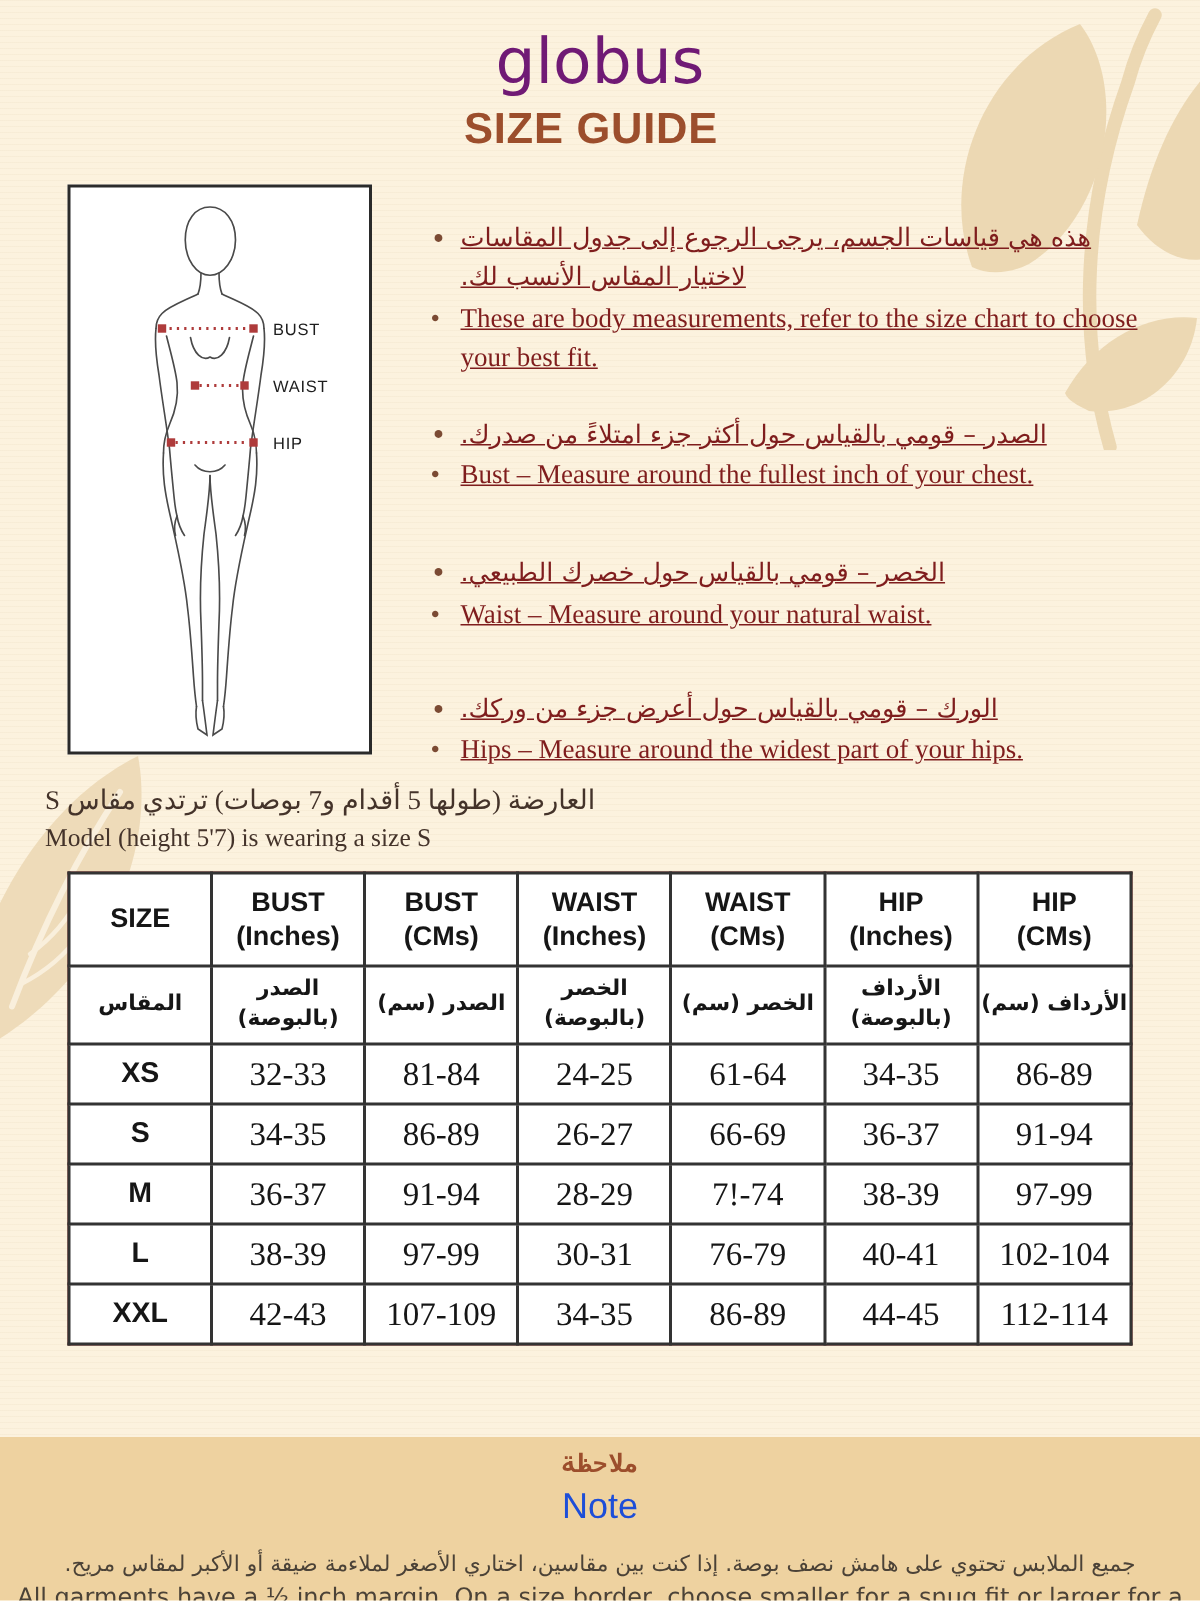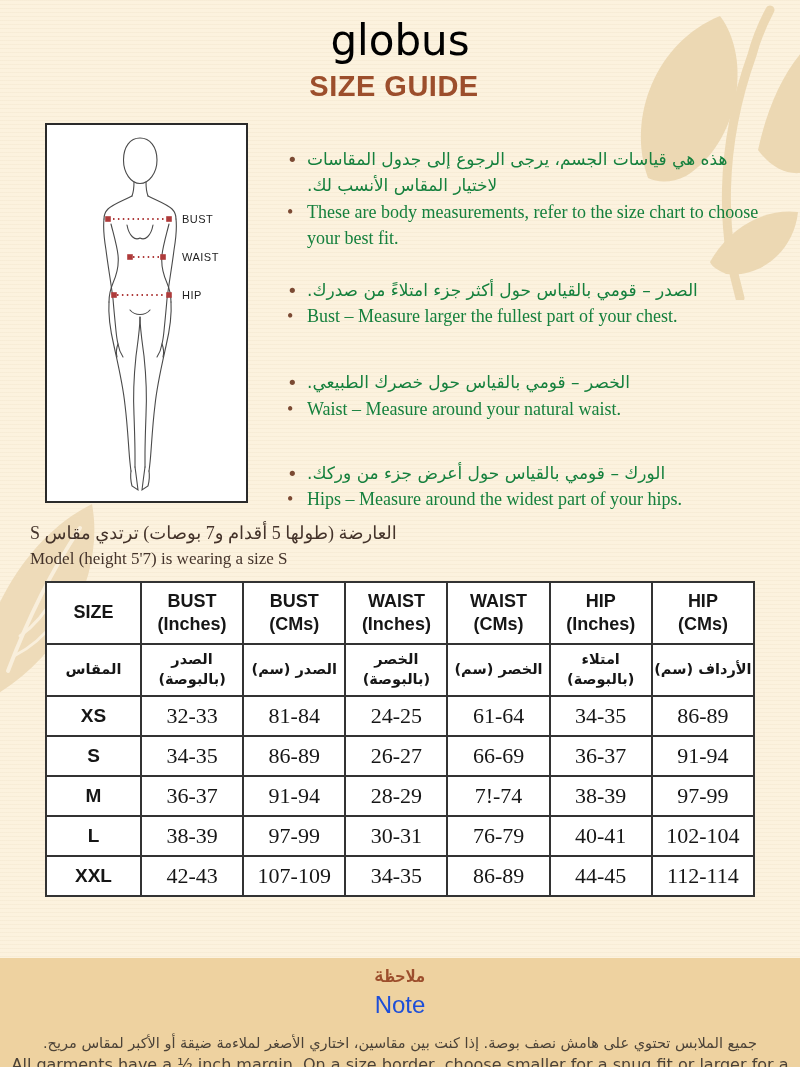--- a/index.html
+++ b/index.html
@@ -7,39 +7,39 @@
     width:800px;height:1067px;position:relative;overflow:hidden;
     background:#fcf2de;
     background-image:repeating-linear-gradient(180deg, rgba(221,201,170,0.14) 0 1px, transparent 1px 4px);
     font-family:"Liberation Sans","DejaVu Sans",sans-serif;
     -webkit-font-smoothing:antialiased;
   }
   .abs{position:absolute;}
 
   
   .logo{top:16px;left:0;width:800px;text-align:center;
-    font-family:"DejaVu Sans",sans-serif;font-size:42px;font-weight:500;color:#000000;letter-spacing:0px;}
+    font-family:"DejaVu Sans",sans-serif;font-size:42px;font-weight:500;color:#701a75;letter-spacing:0px;}
   .title{top:70px;left:0;width:788px;text-align:center;
     font-size:29px;font-weight:900;color:#9c4e2c;letter-spacing:0.5px;}
 
   
   .leaf-tr{top:0;right:0;}
   .leaf-left{top:476px;left:0;}
 
   
   .figure-box{left:45px;top:123px;width:203px;height:380px;background:#ffffff;
     border:2px solid #2a2a2a;box-sizing:border-box;}
   .figure-box svg{display:block;}
 
   
   .bullets{left:283px;top:146px;width:482px;}
   .group{list-style:none;margin:0 0 26px 0;padding:0;}
   .group.g2{margin-bottom:40px;}
   .group.g3{margin-bottom:38px;}
-  .b{position:relative;padding-left:24px;color:#15803d;}
+  .b{position:relative;padding-left:24px;color:#7f1d1d;text-decoration:underline;}
   .b::before{content:"•";position:absolute;left:4px;top:0;color:#7b4a33;font-size:18px;}
   .b.ar{direction:rtl;text-align:left;font-family:"DejaVu Sans",sans-serif;font-size:17px;line-height:1.55;}
   .b.en{font-family:"Liberation Serif","DejaVu Serif",serif;font-size:18px;line-height:1.45;}
 
   
   .model-note{left:30px;top:520px;width:520px;color:#44332a;}
   .model-note .ar{direction:rtl;text-align:left;font-family:Liberation Serif, serif;font-size:18px;line-height:1.5;}
   .model-note .en{font-family:"Liberation Serif","DejaVu Serif",serif;font-size:17px;line-height:1.45;}
 
   
@@ -135,21 +135,21 @@
   </svg>
 </div>
 
 <div class="abs bullets">
   <ul class="group g1">
     <li class="b ar">هذه هي قياسات الجسم، يرجى الرجوع إلى جدول المقاسات لاختيار المقاس الأنسب لك.</li>
     <li class="b en">These are body measurements, refer to the size chart to choose your best fit.</li>
   </ul>
   <ul class="group g2">
     <li class="b ar">الصدر – قومي بالقياس حول أكثر جزء امتلاءً من صدرك.</li>
-    <li class="b en">Bust – Measure larger the fullest part of your chest.</li>
+    <li class="b en">Bust – Measure around the fullest inch of your chest.</li>
   </ul>
   <ul class="group g3">
     <li class="b ar">الخصر – قومي بالقياس حول خصرك الطبيعي.</li>
     <li class="b en">Waist – Measure around your natural waist.</li>
   </ul>
   <ul class="group g4">
     <li class="b ar">الورك – قومي بالقياس حول أعرض جزء من وركك.</li>
     <li class="b en">Hips – Measure around the widest part of your hips.</li>
   </ul>
 </div>
@@ -186,21 +186,21 @@
 (CMs)</th>
   </tr>
   <tr class="hdr-ar">
     <th>المقاس</th>
     <th>الصدر
 (بالبوصة)</th>
     <th>الصدر (سم)</th>
     <th>الخصر
 (بالبوصة)</th>
     <th>الخصر (سم)</th>
-    <th>امتلاء
+    <th>الأرداف
 (بالبوصة)</th>
     <th>الأرداف (سم)</th>
   </tr>
   <tr>
     <td class="sz">XS</td>
     <td>32-33</td>
     <td>81-84</td>
     <td>24-25</td>
     <td>61-64</td>
     <td>34-35</td>

